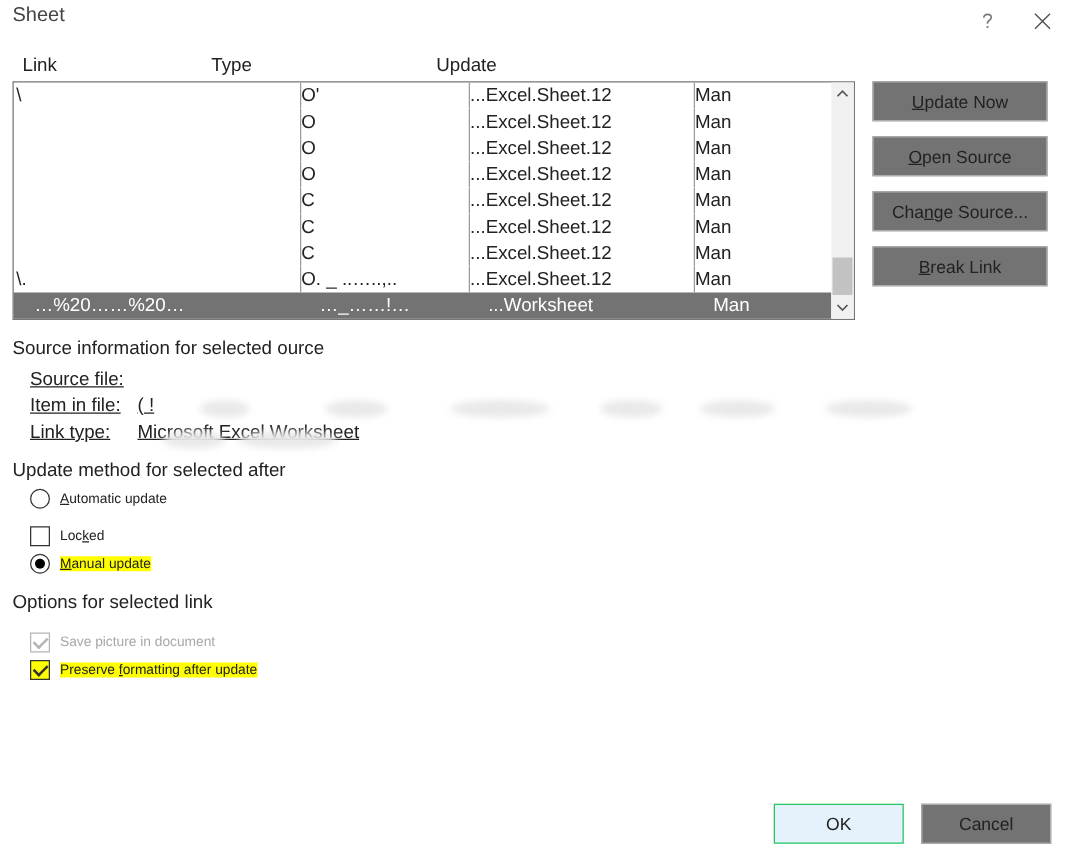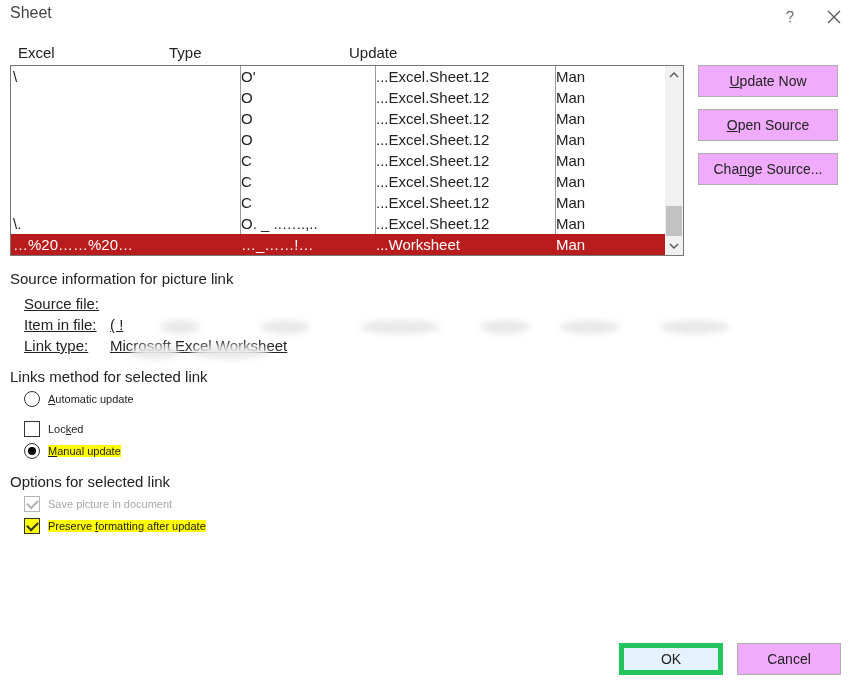--- a/index.html
+++ b/index.html
@@ -43,45 +43,45 @@
   }
   .list-rows { width: calc(100% - 18px); }
   .row {
     display: flex;
     height: 21px;
     line-height: 21px;
     font-size: 15px;
     white-space: nowrap;
     overflow: hidden;
   }
-  .row.sel { background: #b91c1c; color: #fff; }
+  .row.sel { background: #737373; color: #fff; justify-content: center; }
   .cell { overflow: hidden; }
   .cell.src  { width: 230px; padding-left: 2px; border-right: 1px solid #9a9a9a;}
   .cell.item { width: 135px; border-right: 1px solid #9a9a9a;}
   .cell.type { width: 180px; border-right: 1px solid #9a9a9a;}
   .cell.upd  { width: 80px; }
   .row.sel .cell { border-right-color: transparent; }
   .scrollbar {
     position: absolute; right: 0; top: 0; bottom: 0;
     width: 18px; background: #f1f1f1;
     display: flex; flex-direction: column; justify-content: space-between;
     border-left: 0;
   }
   .sb-btn { height: 18px; display:flex; align-items:center; justify-content:center; }
   .sb-thumb { position:absolute; right:1px; width:16px; top: 140px; height: 30px; background:#c2c2c2;}
   .side-btns { display:flex; flex-direction:column; gap:12px; padding-top:0px;}
   .win-btn {
     width: 140px; height: 32px;
-    background: #f0abfc;
+    background: #737373;
     border: 1px solid #adadad;
     font-size: 14px;
     display:flex; align-items:center; justify-content:center;
     cursor: default;
   }
-  .win-btn.default { border: 5px solid #22c55e; background:#e5f1fb;}
+  .win-btn.default { border: 1px solid #22c55e; background:#e5f1fb;}
   .section-label { margin-top: 14px; font-size: 15px; }
   .info-rows { margin-top: 8px; text-decoration: underline; }
   .info-row { display:flex; margin-bottom: 4px; font-size: 15px; }
   .info-key { width: 100px; padding-left: 14px;}
   .info-val { flex:1; position:relative;}
   .ctrl-line { display:flex; align-items:center; gap:8px; margin: 6px 0 6px 14px; }
   .radio {
     width: 16px; height: 16px; border-radius: 50%;
     border: 1.5px solid #333; position: relative; background:#fff;
   }
@@ -125,21 +125,21 @@
       <svg width="14" height="14" viewBox="0 0 14 14">
           <path stroke="#555" stroke-width="1.2" d="M1 1 L13 13 M13 1 L1 13"></path>
         </svg>
     </div>
   </div>
 </div>
 
 <div class="content">
 
   <div class="table-header">
-    <div class="th item">Excel</div>
+    <div class="th item">Link</div>
     <div class="th type">Type</div>
     <div class="th update">Update</div>
   </div>
 
   <div class="dialog-body">
     <div class="list-wrap">
       <div class="list-rows" id="rows">
           <div class="row">
             <div class="cell src">\</div>
             <div class="cell item">O'</div>
@@ -213,57 +213,60 @@
     <div class="side-btns">
       <div class="win-btn">
           <span><span class="underline-char">U</span>pdate Now</span>
         </div>
       <div class="win-btn">
           <span><span class="underline-char">O</span>pen Source</span>
         </div>
       <div class="win-btn">
           <span>Cha<span class="underline-char">n</span>ge Source...</span>
         </div>
-    </div>
-  </div>
-
-  <div class="section-label">Source information for picture link</div>
+      <div class="win-btn">
+          <span><span class="underline-char">B</span>reak Link</span>
+        </div>
+    </div>
+  </div>
+
+  <div class="section-label">Source information for selected ource</div>
 
   <div class="info-rows">
     <div class="info-row">
       <div class="info-key">Source file:</div>
     </div>
     <div class="info-row">
       <div class="info-key">Item in file:</div>
       <div class="info-val">(        !</div>
     </div>
     <div class="info-row">
       <div class="info-key">Link type:</div>
       <div class="info-val">Microsoft Excel Worksheet</div>
     </div>
   </div>
 
-  <div class="section-label">Links method for selected link</div>
+  <div class="section-label">Update method for selected after</div>
 
   <div class="ctrl-line">
     <div class="radio"></div>
     <div class="lbl"><span class="underline-char">A</span>utomatic update</div>
   </div>
   <div class="ctrl-line" style="margin-top:14px;">
     <div class="checkbox"></div>
     <div class="lbl">Loc<span class="underline-char">k</span>ed</div>
   </div>
   <div class="ctrl-line">
     <div class="radio checked"></div>
     <div class="lbl"><span class="hl"><span class="underline-char">M</span>anual update</span></div>
   </div>
 
   <div class="section-label">Options for selected link</div>
 
-  <div class="ctrl-line" style="margin-top:6px;">
+  <div class="ctrl-line" style="margin-top:16px;">
     <div class="checkbox disabled checked"></div>
     <div class="lbl disabled">Save picture in document</div>
   </div>
   <div class="ctrl-line">
     <div class="checkbox checked hl"></div>
     <div class="lbl"><span class="hl">Preserve <span class="underline-char">f</span>ormatting after update</span></div>
   </div>
 
 </div>
 

